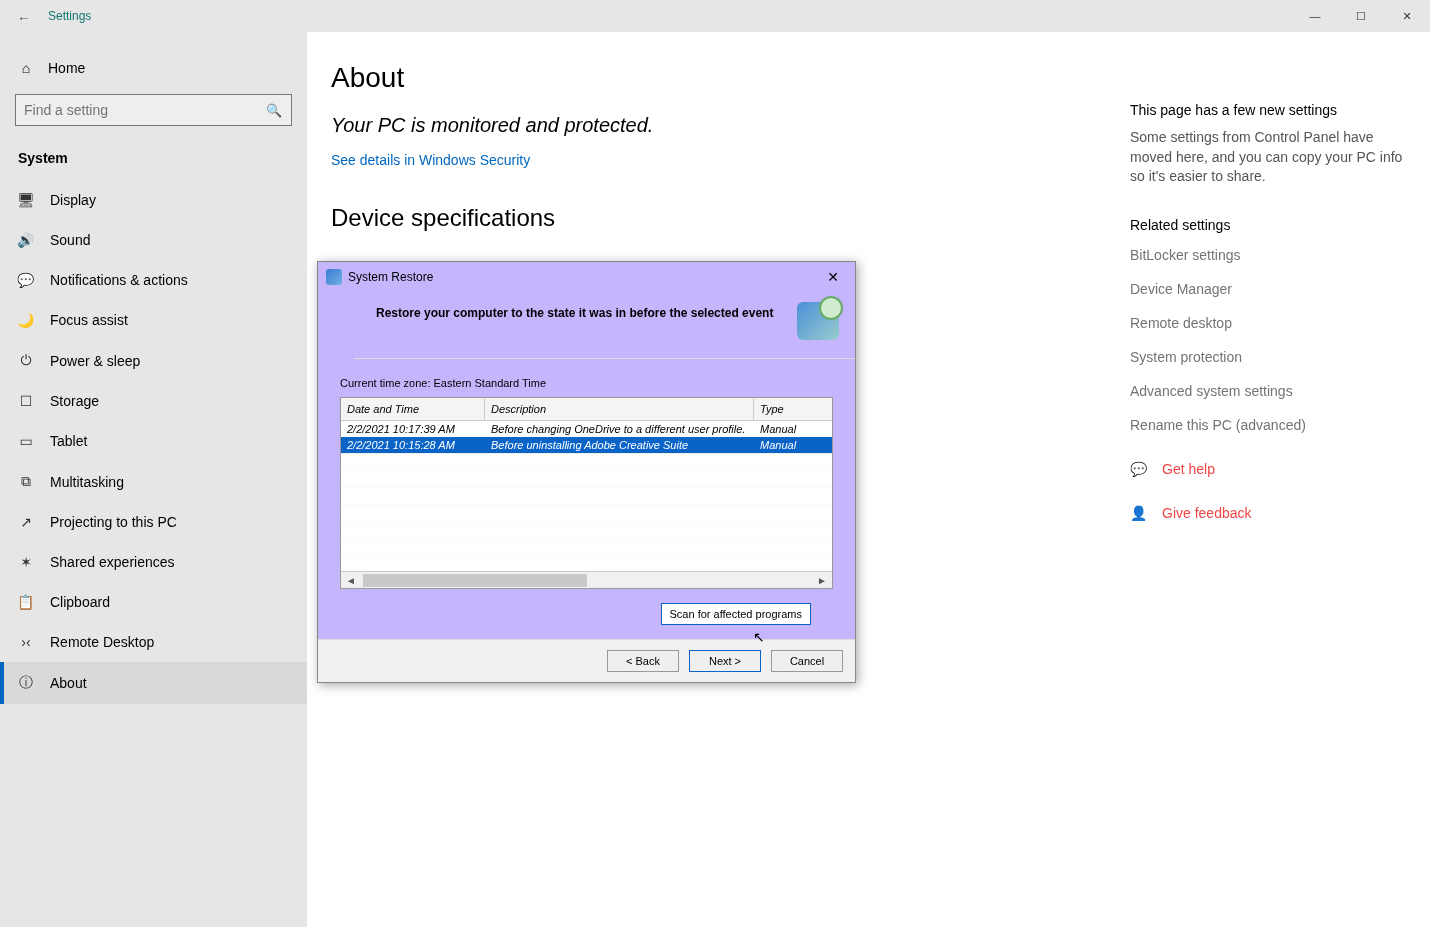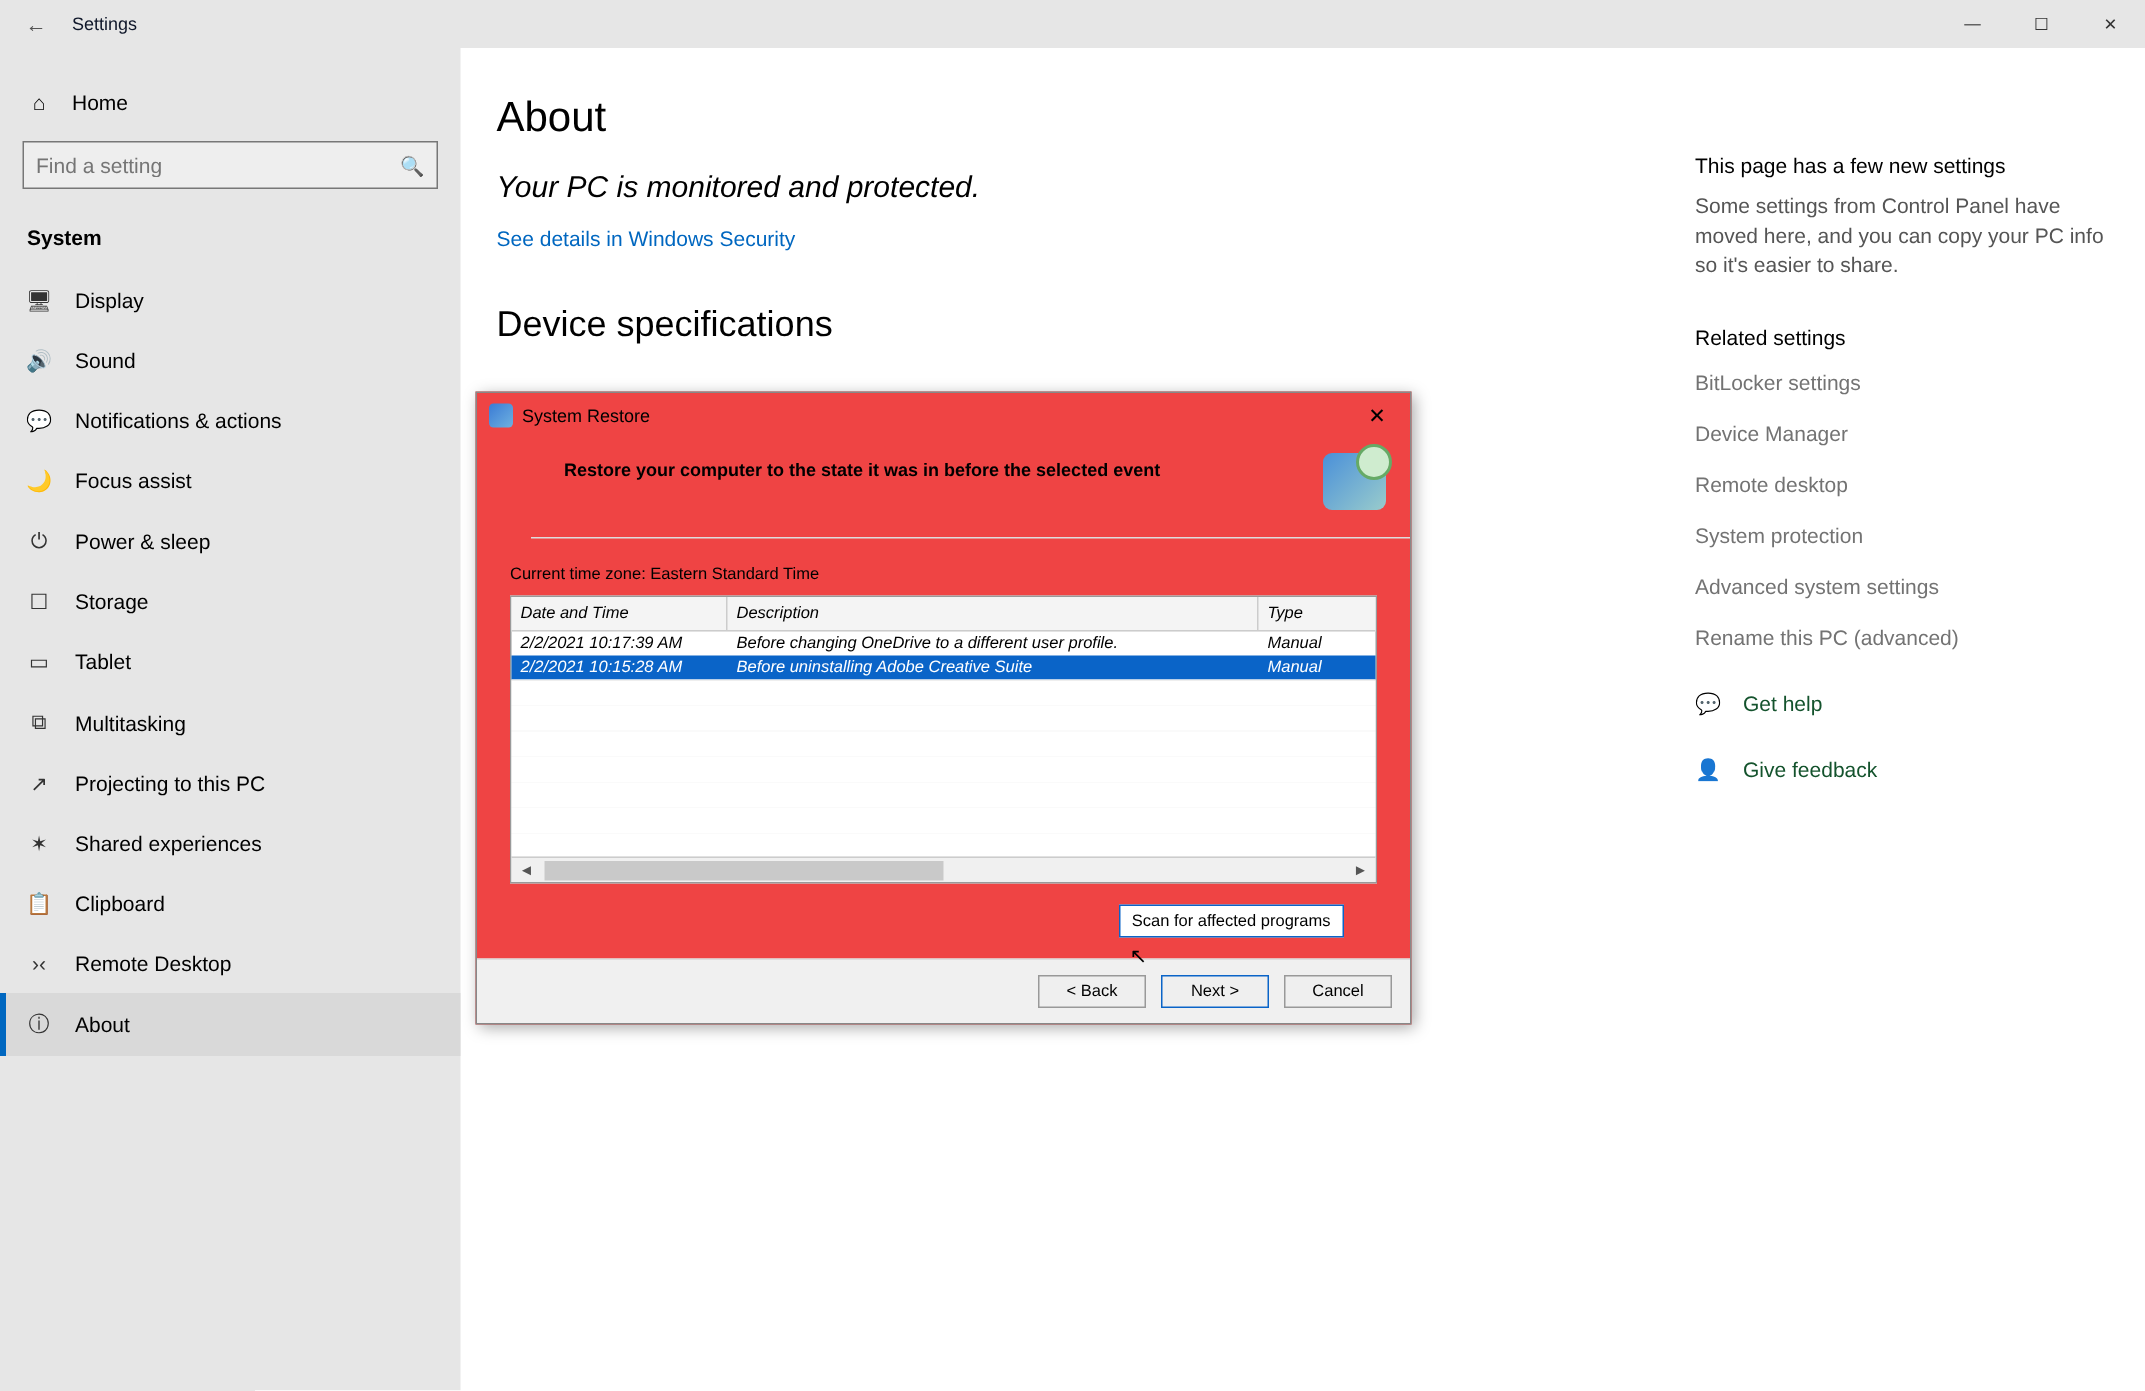--- a/index.html
+++ b/index.html
@@ -1,21 +1,21 @@
 <!DOCTYPE html>
 <html><head>
 <meta charset="utf-8">
 <style>
 * { margin: 0; padding: 0; box-sizing: border-box; font-family: "Segoe UI", sans-serif; }
 body { width: 1430px; height: 927px; background: #ffffff; overflow: hidden; position: relative; }
 
 
 .titlebar { height: 32px; display: flex; align-items: center; background: #e6e6e6; }
 .titlebar .back { width: 48px; text-align: center; color: #555; font-size: 14px; cursor: default; }
-.titlebar .title { font-size: 12px; color: #0f172a; }
+.titlebar .title { font-size: 12px; color: #0f766e; }
 .titlebar .winbtns { margin-left: auto; display: flex; }
 .titlebar .winbtns div { width: 46px; height: 32px; display: flex; align-items: center; justify-content: center; color: #333; font-size: 11px; }
 
 .shell { display: flex; height: calc(100% - 32px); }
 
 
 .sidebar { width: 307px; background: #e6e6e6; padding-top: 20px; }
 .home { display: flex; align-items: center; gap: 14px; padding: 8px 18px 18px 18px; font-size: 14px; }
 .home .icon { width: 16px; display: inline-flex; justify-content: center; }
 .searchbox { margin: 0 15px 18px 15px; height: 32px; border: 1px solid #777; background: #eeeeee; display: flex; align-items: center; padding: 0 8px; }
@@ -42,24 +42,24 @@
 .links-block a { display: block; color: #0067c0; font-size: 14px; text-decoration: none; margin-bottom: 20px; }
 
 
 .rightpane { width: 300px; padding: 40px 20px 0 0; margin-left: auto; }
 .rp-head { font-size: 14px; margin-bottom: 10px; }
 .rp-body { font-size: 14px; color: #555; margin-bottom: 30px; line-height: 1.4; }
 .rp-sub { font-size: 14px; margin-bottom: 14px; }
 .rp-link { display: block; color: #737373; font-size: 14px; margin-bottom: 18px; cursor: default; }
 .rp-help { display: flex; align-items: center; gap: 14px; margin-top: 28px; }
 .rp-help .icon { width: 18px; color: #333; }
-.rp-help span { color: #14532d; font-size: 14px; }
-
-
-.dialog { position: absolute; left: 317px; top: 261px; width: 624px; background: #ef4444; border: 1px solid #888; box-shadow: 2px 2px 10px rgba(0,0,0,0.35); }
+.rp-help span { color: #ef4444; font-size: 14px; }
+
+
+.dialog { position: absolute; left: 317px; top: 261px; width: 539px; background: #c4b5fd; border: 1px solid #888; box-shadow: 2px 2px 10px rgba(0,0,0,0.35); }
 .dlg-title { height: 30px; display: flex; align-items: center; padding: 0 2px 0 8px; font-size: 12px; }
 .dlg-title .dicon { width: 16px; height: 16px; margin-right: 6px; background: linear-gradient(135deg,#3a7bd5,#6fb1e0); border-radius: 3px; }
 .dlg-title .close { margin-left: auto; width: 40px; text-align: center; font-size: 14px; cursor: default; }
 .dlg-head { padding: 10px 16px 18px 22px; display: flex; align-items: flex-start; border-bottom: 1px solid #ddd; margin-left: 36px; }
 .dlg-head .txt { font-size: 12px; font-weight: 700; flex: 1; padding-top: 4px; }
 .dlg-head .hicon { width: 42px; height: 38px; background: linear-gradient(135deg,#4a90d9,#9cc); border-radius: 6px; position: relative; }
 .dlg-head .hicon::after { content: ""; position: absolute; right: -4px; top: -6px; width: 20px; height: 20px; background: #cfeccf; border: 2px solid #6a6; border-radius: 50%; }
 .dlg-body { padding: 18px 22px 0 22px; font-size: 11px; }
 .tz { margin-bottom: 8px; font-size: 11px; }
 .grid { border: 1px solid #999; background: #fff; font-style: italic; }

